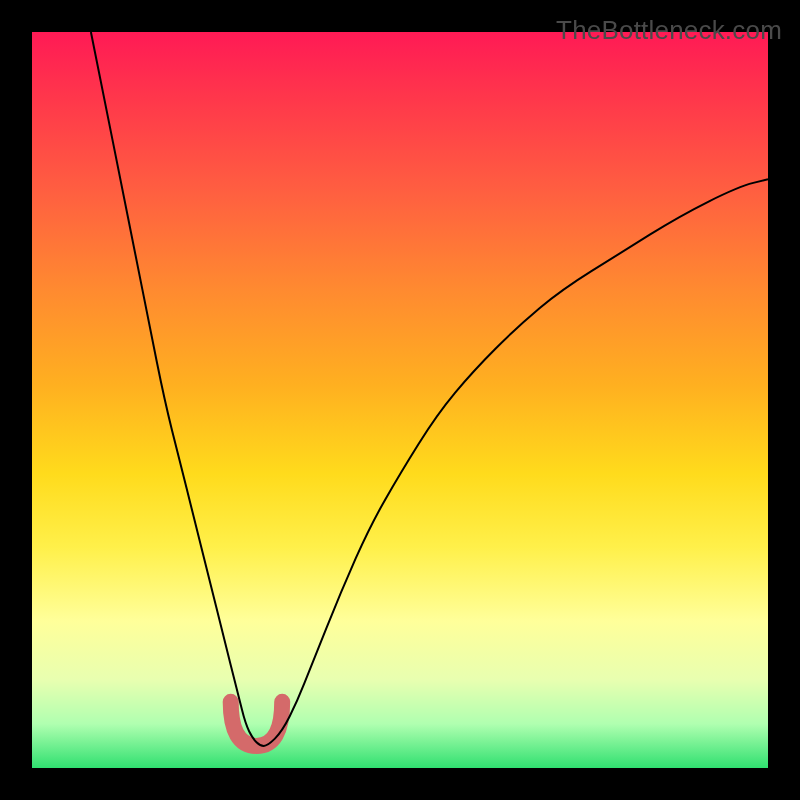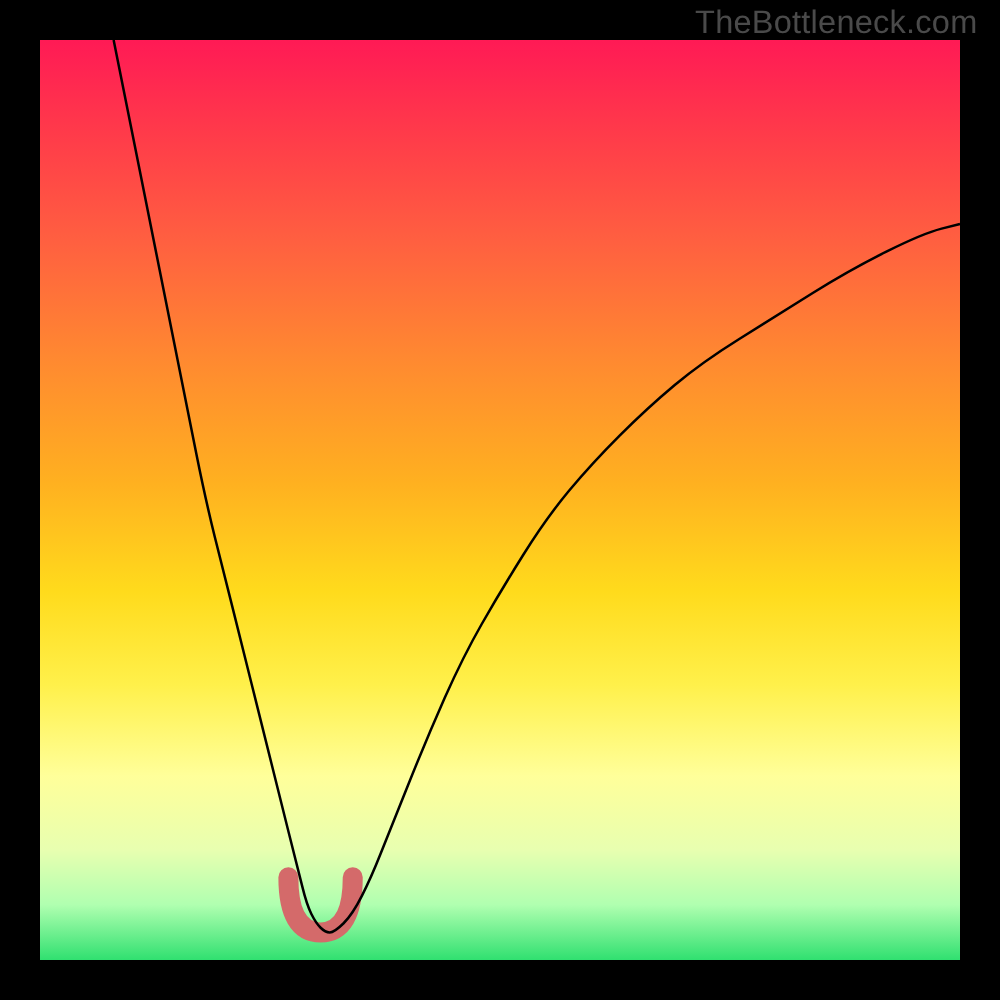--- a/index.html
+++ b/index.html
@@ -32,21 +32,21 @@
       #ffdb1c 60%,
       #fff04a 70%,
       #ffff9a 80%,
       #e8ffb0 88%,
       #b0ffb0 94%,
       #30e070 100%
     );
   }
   .watermark {
     position: absolute;
-    top: 2px;
+    top: 15px;
     right: 18px;
     color: #4a4a4a;
     font-size: 26px;
     font-weight: 500;
     letter-spacing: 0.2px;
     z-index: 10;
     user-select: none;
     margin-left: 44px;
   }
   svg {

